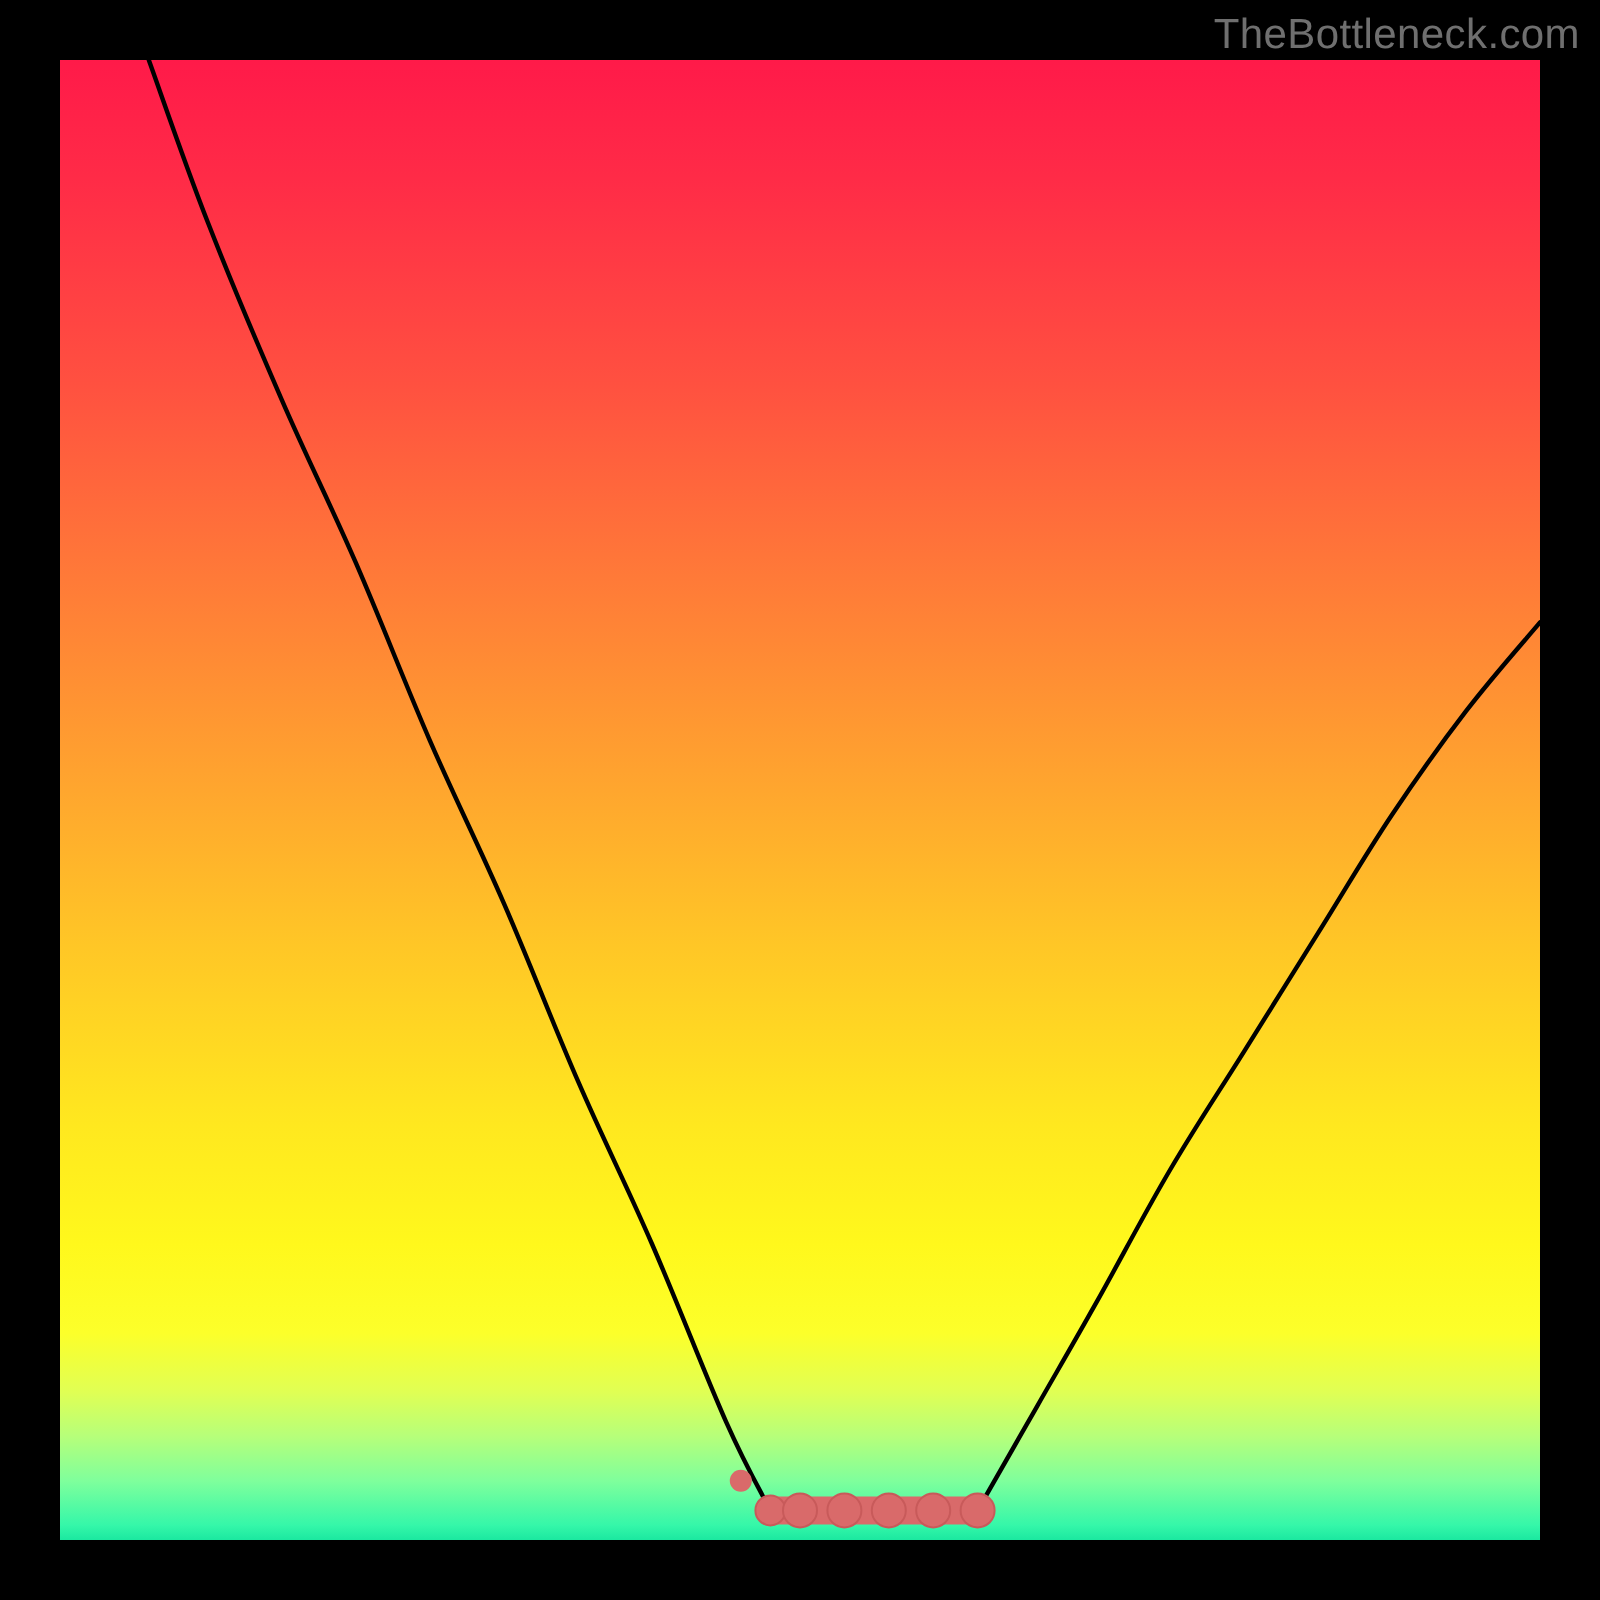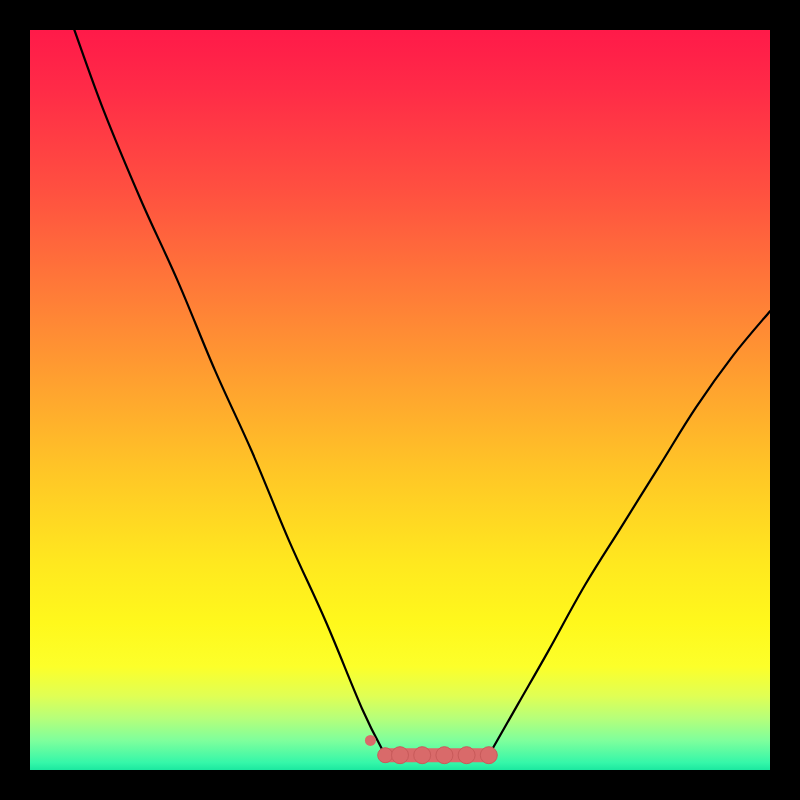--- a/index.html
+++ b/index.html
@@ -85,13 +85,14 @@
           <circle cx="355.2" cy="725.2" r="7.5" fill="#d96a6a" stroke="#c85a5a" stroke-width="1"></circle>
           <circle cx="370" cy="725.2" r="8.5" fill="#d96a6a" stroke="#c85a5a" stroke-width="1"></circle>
           <circle cx="392.20000000000005" cy="725.2" r="8.5" fill="#d96a6a" stroke="#c85a5a" stroke-width="1"></circle>
           <circle cx="414.40000000000003" cy="725.2" r="8.5" fill="#d96a6a" stroke="#c85a5a" stroke-width="1"></circle>
           <circle cx="436.59999999999997" cy="725.2" r="8.5" fill="#d96a6a" stroke="#c85a5a" stroke-width="1"></circle>
           <circle cx="458.8" cy="725.2" r="8.5" fill="#d96a6a" stroke="#c85a5a" stroke-width="1"></circle>
           <circle cx="340.40000000000003" cy="710.4" r="5.5" fill="#d96a6a"></circle>
         </g>
     </svg>
   </div>
+  <div class="watermark">TheBottleneck.com</div>
 </div>
 
 </body></html>

